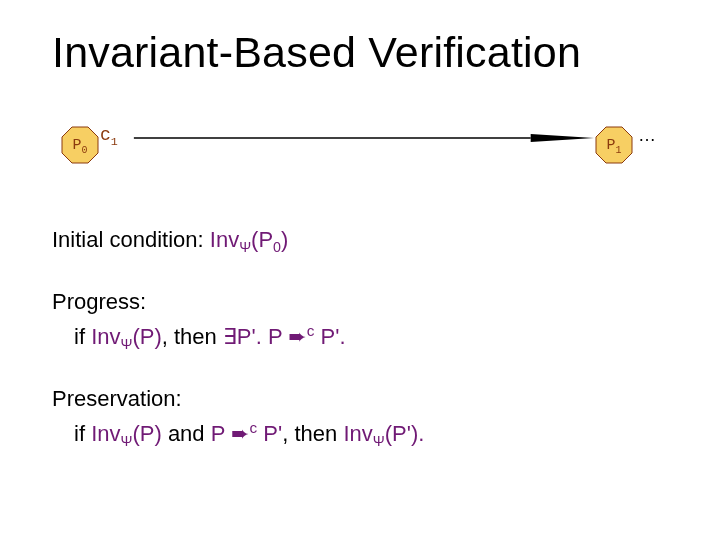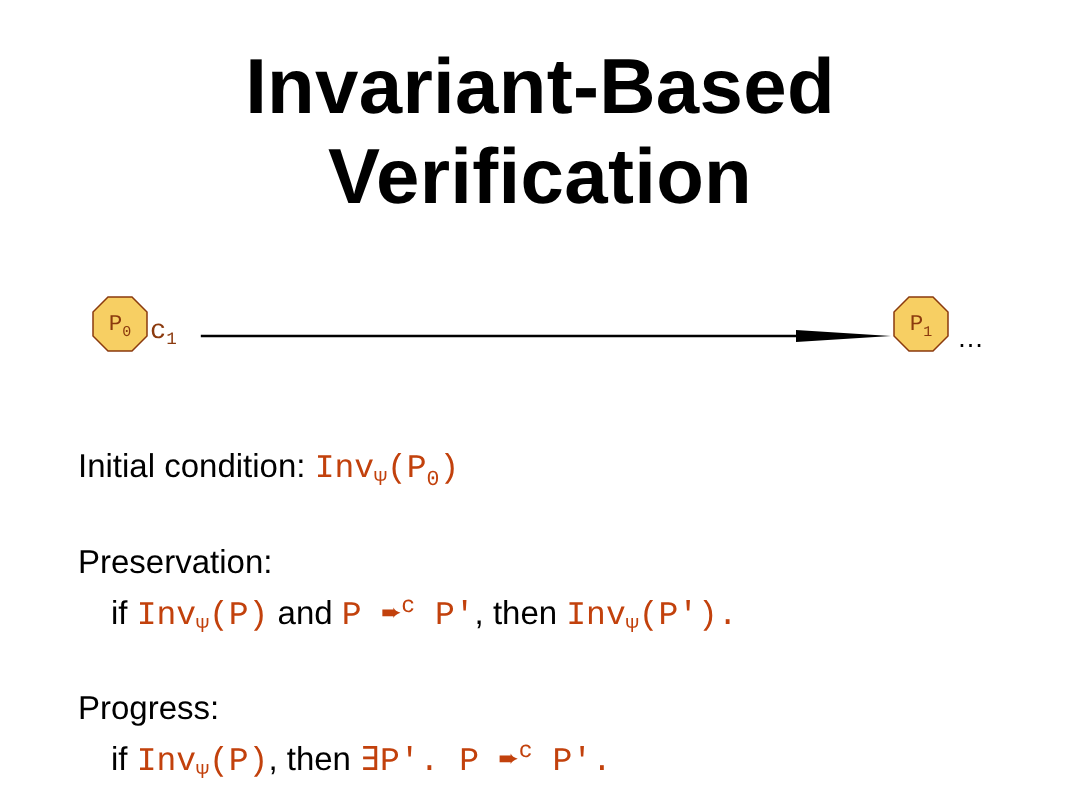--- a/index.html
+++ b/index.html
@@ -11,29 +11,29 @@
     font-family: Arial, Helvetica, sans-serif;
     color: #000;
   }
   .slide {
     box-sizing: border-box;
     width: 720px;
     height: 540px;
     padding: 28px 52px 40px 52px;
   }
   .title {
-    font-size: 52px;
-    font-weight: 700;
-    text-align: center;
+    font-size: 43px;
+    font-weight: 400;
+    text-align: left;
     margin-bottom: 48px;
     letter-spacing: 0.2px;
   }
   .diagram {
     display: flex;
-    align-items: flex-end;
+    align-items: flex-start;
     justify-content: space-between;
     margin: 0 8px 58px 8px;
   }
   .node-wrap {
     display: flex;
     align-items: center;
   }
   .arrow-wrap {
     display: flex;
     flex-direction: row;
@@ -58,22 +58,22 @@
   .body-text {
     font-size: 22px;
     line-height: 1.55;
   }
   .body-text p {
     margin: 0 0 26px 0;
   }
   .label-italic {
   }
   .mono {
-    font-family: Liberation Mono, monospace;
-    color: #c2410c;
+    font-family: Liberation Sans, sans-serif;
+    color: #701a75;
   }
   sub {
     font-size: 0.65em;
     vertical-align: sub;
   }
   sup {
     font-size: 0.7em;
     vertical-align: super;
   }
   .indent {
@@ -127,28 +127,28 @@
   </div>
 
   <div class="body-text">
 
     <p>
       <span class="label-italic">Initial condition:</span>
       <span class="mono"><span> Inv</span><sub>Ψ</sub><span>(P</span><sub>0</sub><span>)</span></span>
     </p>
 
     <p>
-      <span class="label-italic">Preservation:</span><br>
+      <span class="label-italic">Progress:</span><br>
       <span class="indent">
-        <span>if </span><span class="mono"><span>Inv</span><sub>Ψ</sub><span>(P)</span></span><span> and </span><span class="mono"><span> P </span><span>➨</span><sup>c</sup><span> P'</span></span><span>, then </span><span class="mono"><span>Inv</span><sub>Ψ</sub><span>(P').</span></span><span></span>
+        <span>if </span><span class="mono"><span>Inv</span><sub>Ψ</sub><span>(P)</span></span><span>, then </span><span class="mono"><span>∃P'. P </span><span>➨</span><sup>c</sup><span> P'.</span></span>
       </span>
     </p>
 
     <p>
-      <span class="label-italic">Progress:</span><br>
+      <span class="label-italic">Preservation:</span><br>
       <span class="indent">
-        <span>if </span><span class="mono"><span>Inv</span><sub>Ψ</sub><span>(P)</span></span><span>, then </span><span class="mono"><span>∃P'. P </span><span>➨</span><sup>c</sup><span> P'.</span></span>
+        <span>if </span><span class="mono"><span>Inv</span><sub>Ψ</sub><span>(P)</span></span><span> and </span><span class="mono"><span> P </span><span>➨</span><sup>c</sup><span> P'</span></span><span>, then </span><span class="mono"><span>Inv</span><sub>Ψ</sub><span>(P').</span></span><span></span>
       </span>
     </p>
 
   </div>
 
 </div>
 
 </body></html>

